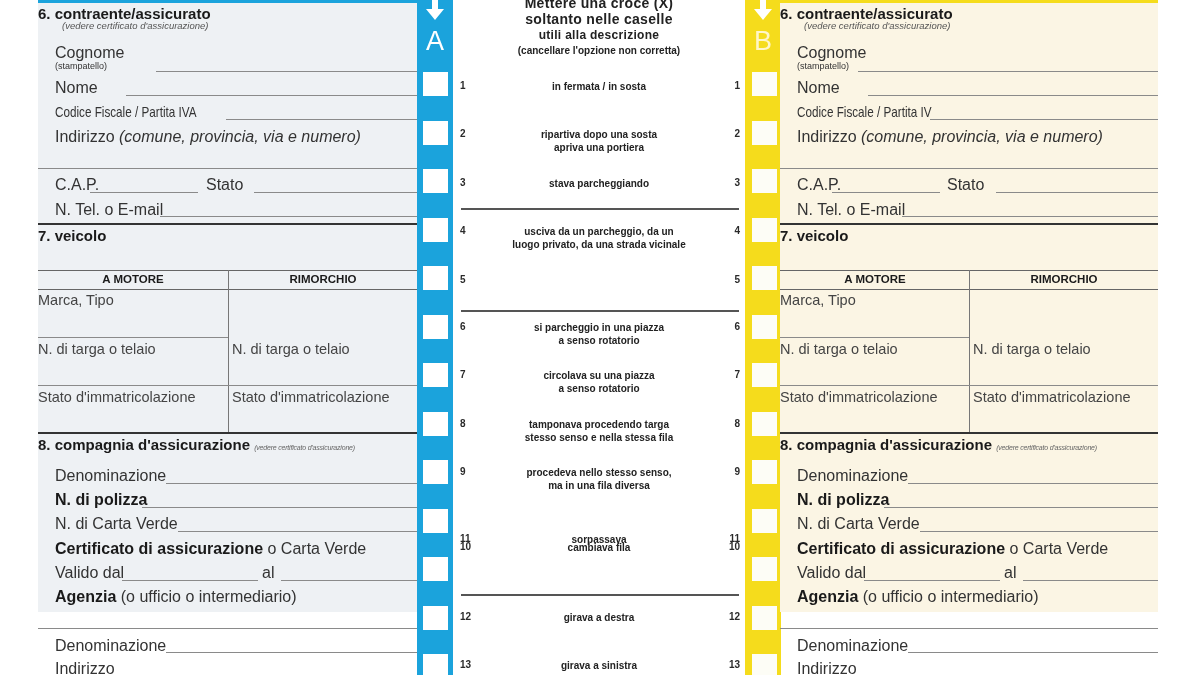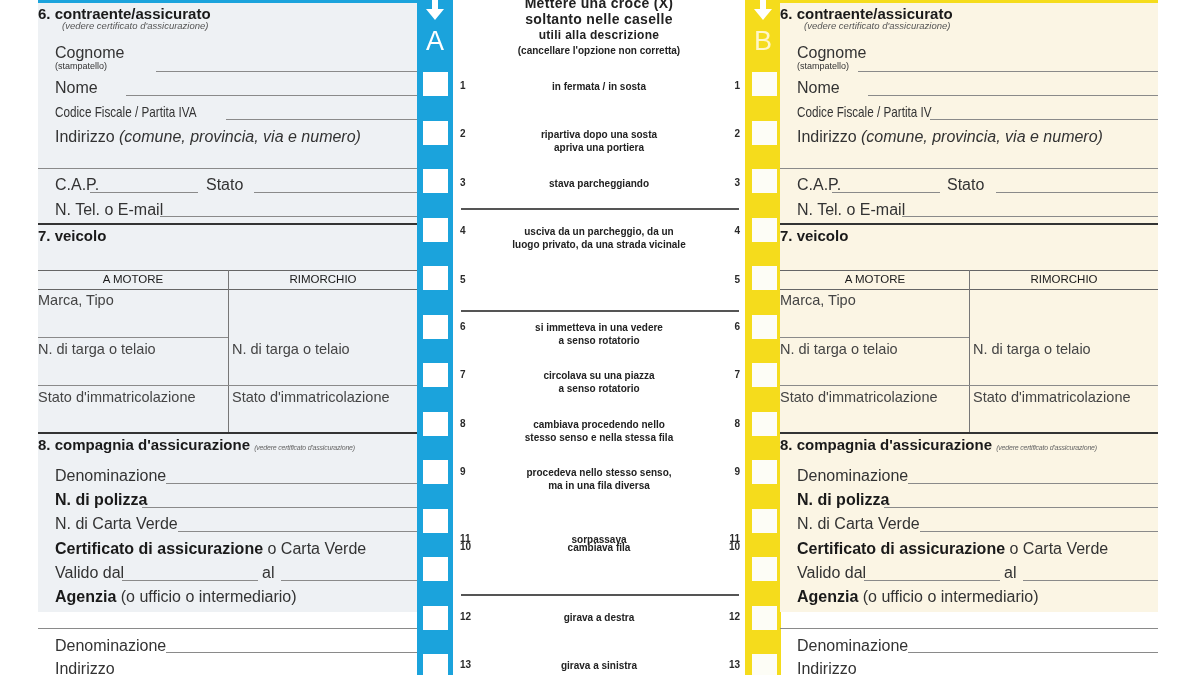--- a/index.html
+++ b/index.html
@@ -42,21 +42,21 @@
   .fld { position: absolute; left: 17px; white-space: nowrap; font-size: 16px; line-height: 18px; color: #333; }
   .sect-title { position: absolute; left: 0; font-size: 15px; font-weight: bold; color: #1a1a1a; white-space: nowrap; }
   .note { font-style: italic; font-size: 9.5px; color: #555; }
   .tiny-note { font-style: italic; font-size: 7px; color: #666; font-weight: normal; letter-spacing: -0.2px; }
   .line { position: absolute; height: 1px; background: #8a8a8a; }
   .thick { position: absolute; left: 0; right: 0; height: 2px; background: #333; }
   .cond { display: inline-block; transform: scaleX(0.78); transform-origin: left center; font-size: 15px; }
   .bold { font-weight: bold; color: #1a1a1a; }
   .it { font-style: italic; }
 
-  .veh-head { position: absolute; font-size: 11.5px; font-weight: normal; text-align: center; color: #1a1a1a; }
+  .veh-head { position: absolute; font-size: 11.5px; font-weight: bold; text-align: center; color: #1a1a1a; }
   .vline { position: absolute; width: 1px; background: #777; }
   .cell-label { position: absolute; font-size: 14.5px; color: #444; white-space: nowrap; }
 </style>
 </head>
 <body>
 
 <div class="panel panel-a">
   <div class="topline"></div>
 
   <div class="sect-title" style="top:5px;">6. contraente/assicurato</div>
@@ -192,37 +192,37 @@
     <span class="num r">4</span>
   </div>
   <div class="circ" style="top:274px;">
     <span class="num l">5</span>
     <span class="num r">5</span>
   </div>
   <div class="mid-rule" style="top:310px;"></div>
   <div class="circ" style="top:321px;">
     <span class="num l">6</span>
     <div class="txt">
-        <div>si immetteva in una vedere</div>
+        <div>si parcheggio in una piazza</div>
         <div>a senso rotatorio</div>
       </div>
     <span class="num r">6</span>
   </div>
   <div class="circ" style="top:369px;">
     <span class="num l">7</span>
     <div class="txt">
         <div>circolava su una piazza</div>
         <div>a senso rotatorio</div>
       </div>
     <span class="num r">7</span>
   </div>
   <div class="circ" style="top:418px;">
     <span class="num l">8</span>
     <div class="txt">
-        <div>cambiava procedendo nello</div>
+        <div>tamponava procedendo targa</div>
         <div>stesso senso e nella stessa fila</div>
       </div>
     <span class="num r">8</span>
   </div>
   <div class="circ" style="top:466px;">
     <span class="num l">9</span>
     <div class="txt">
         <div>procedeva nello stesso senso,</div>
         <div>ma in una fila diversa</div>
       </div>

